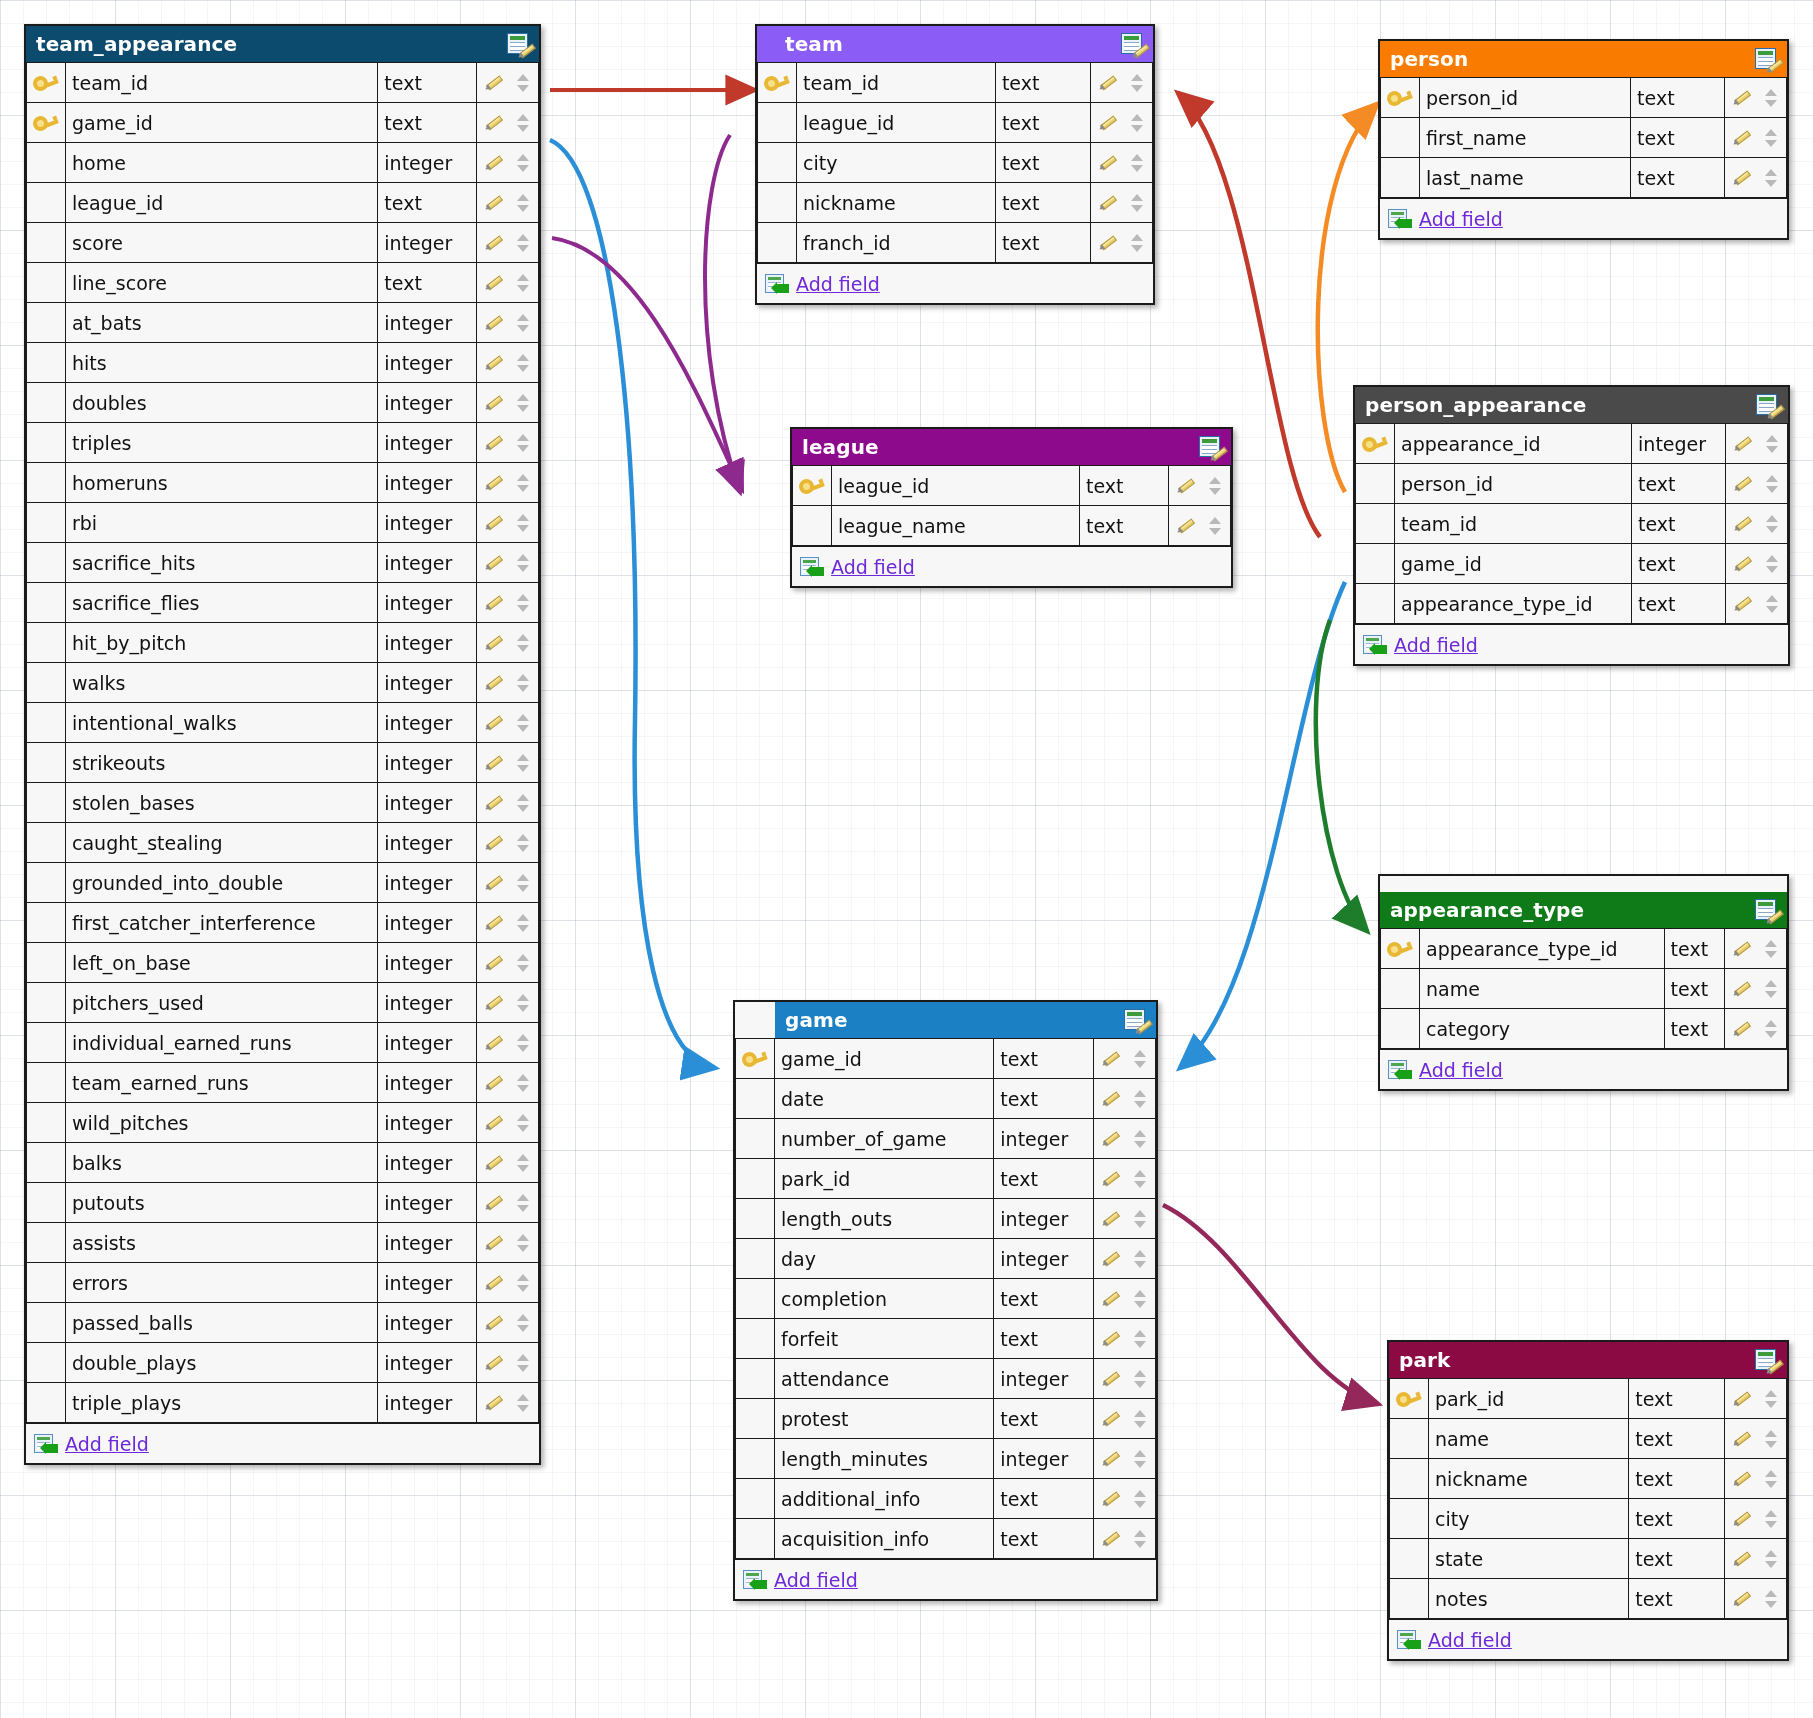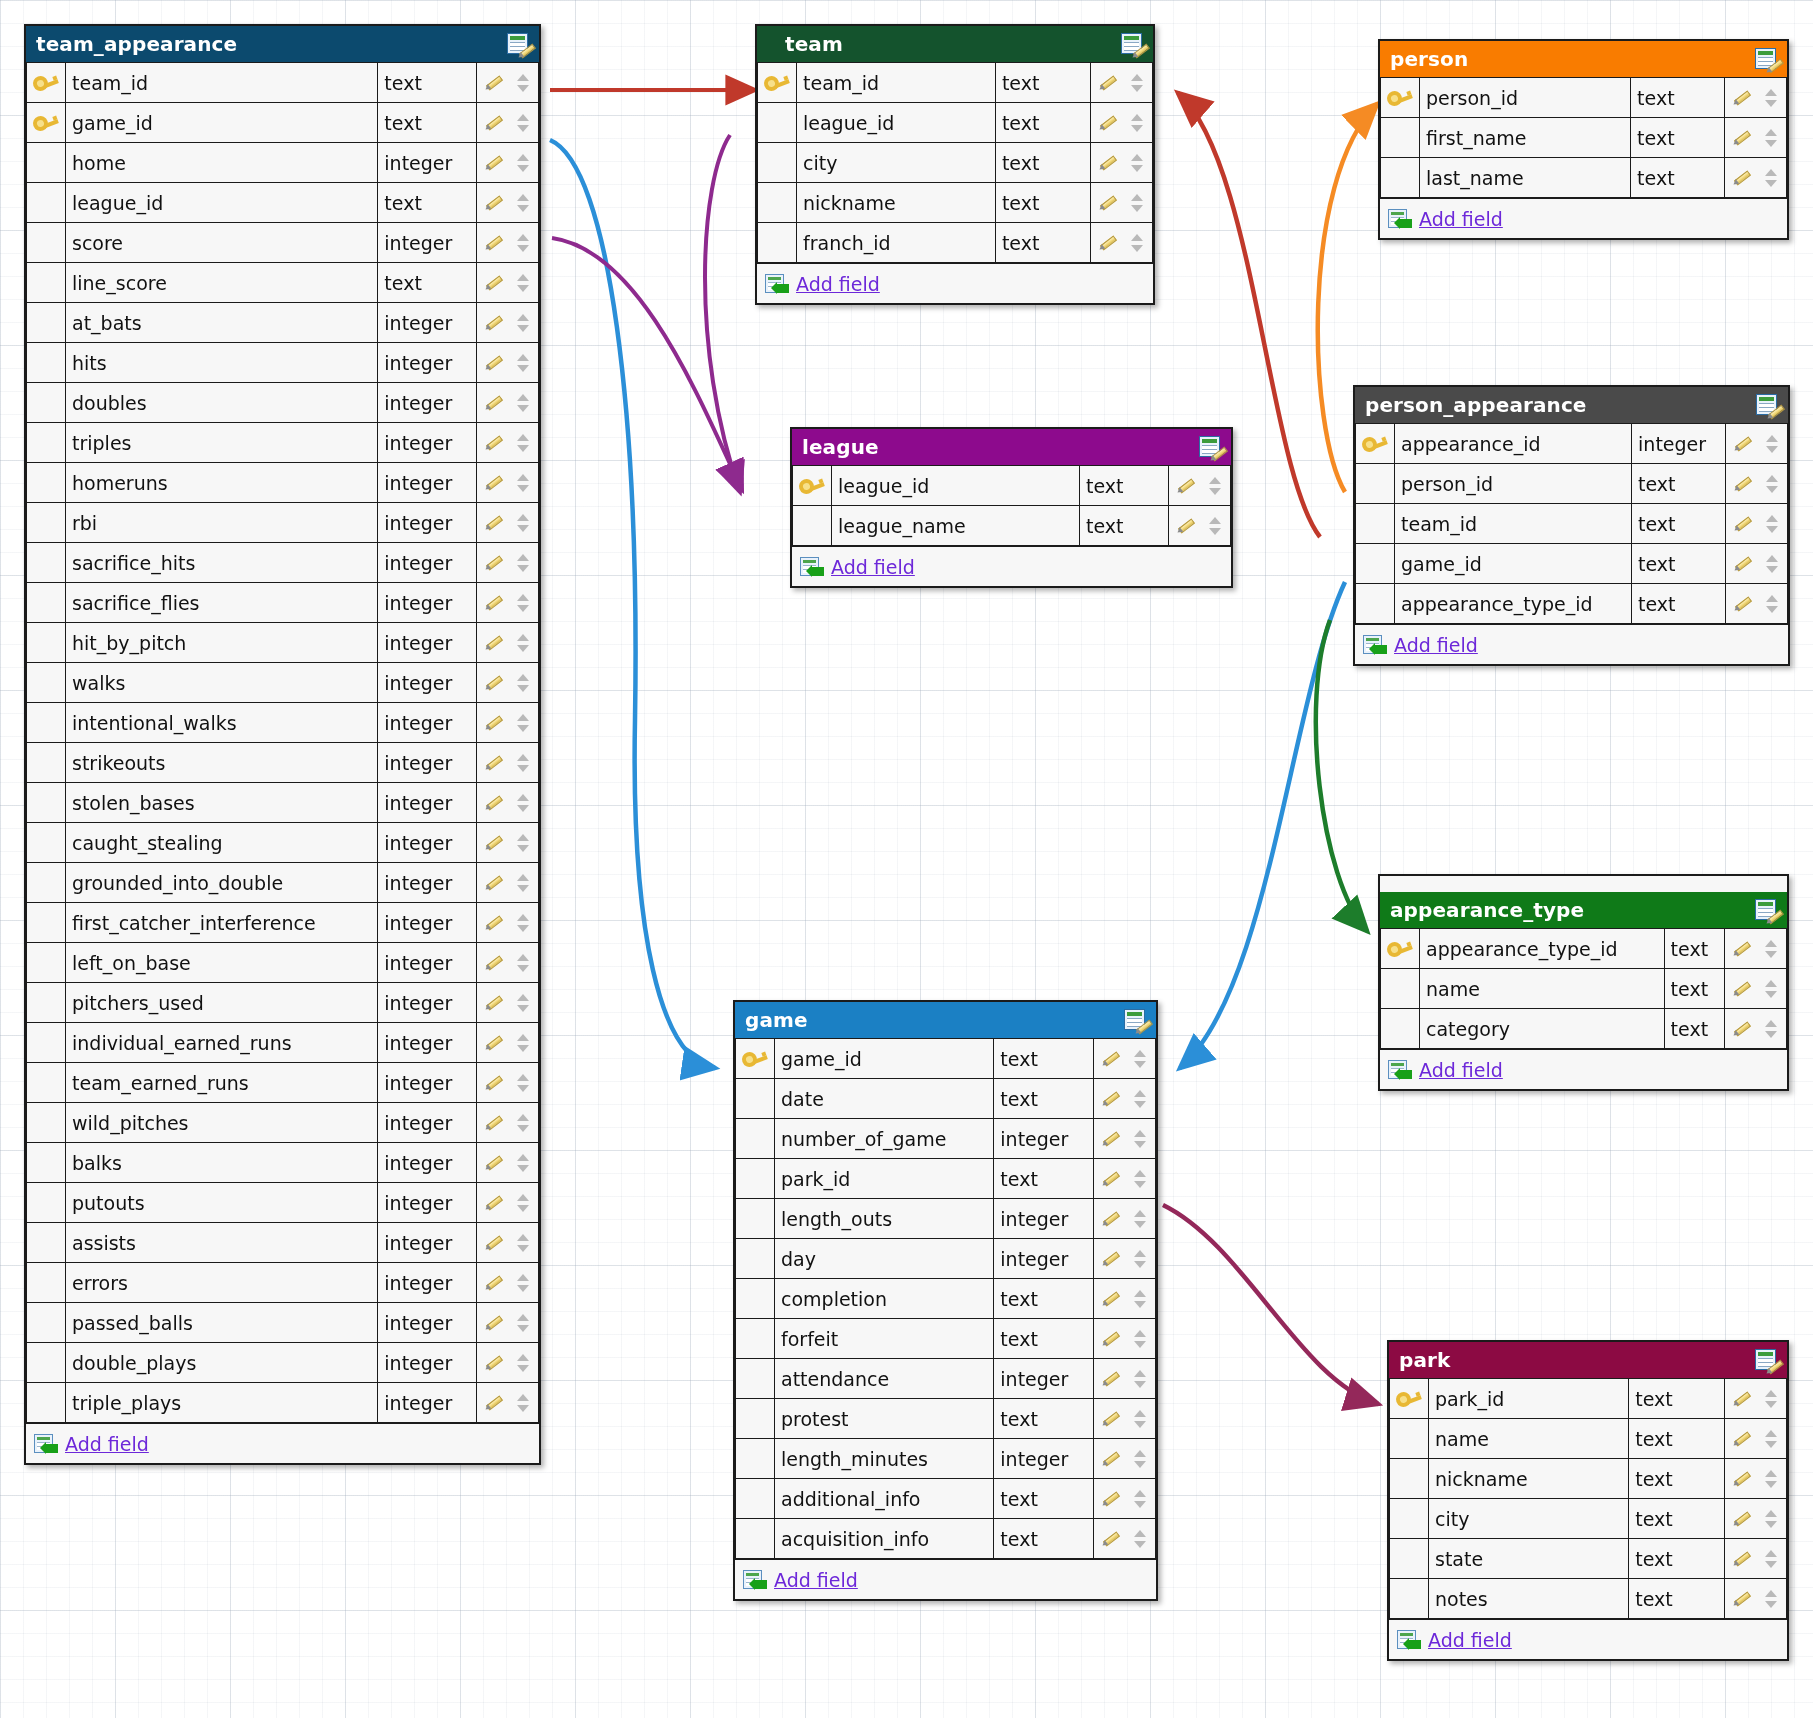--- a/index.html
+++ b/index.html
@@ -902,21 +902,21 @@
   <div class="add-row">
     <span class="add-ico">
       <span class="sheet2"></span>
         <span class="greenarrow"></span>
     </span>
     <span class="add-label">Add field</span>
   </div>
 </div>
 
 <div class="db-table" style="left:755px; top:24px; width:400px;">
-  <div class="tbl-header" style="background:#14532d;padding-left:28px;">
+  <div class="tbl-header" style="background:#8b5cf6;padding-left:28px;">
     <span class="hdr-title">team</span>
     <span class="hdr-icon">
       <span class="sheet"></span>
       <span class="pencil"><span class="pencil-ico"><span class="body"></span><span class="tip"></span></span></span>
     </span>
   </div>
   <table class="fields">
       <tbody>
         <tr>
           <td class="c-key"><span class="key-ico"><span class="kbow"></span><span class="kshaft"></span></span></td>
@@ -1313,21 +1313,21 @@
   <div class="add-row">
     <span class="add-ico">
       <span class="sheet2"></span>
         <span class="greenarrow"></span>
     </span>
     <span class="add-label">Add field</span>
   </div>
 </div>
 
 <div class="db-table" style="left:733px; top:1000px; width:425px;">
-  <div class="tbl-header" style="background:#1b80c4;">
+  <div class="tbl-header" style="background:#1b80c4;margin-left:40px;">
     <span class="hdr-title">game</span>
     <span class="hdr-icon">
       <span class="sheet"></span>
       <span class="pencil"><span class="pencil-ico"><span class="body"></span><span class="tip"></span></span></span>
     </span>
   </div>
   <table class="fields">
       <tbody>
         <tr>
           <td class="c-key"><span class="key-ico"><span class="kbow"></span><span class="kshaft"></span></span></td>

